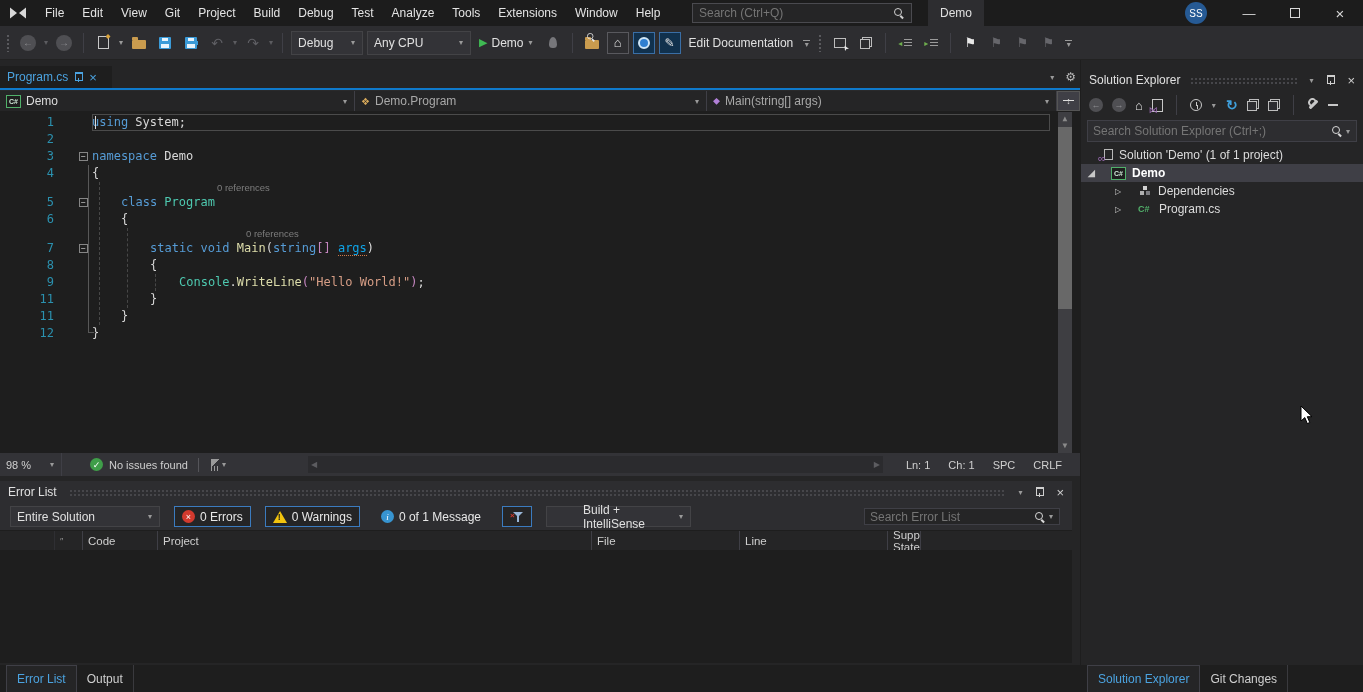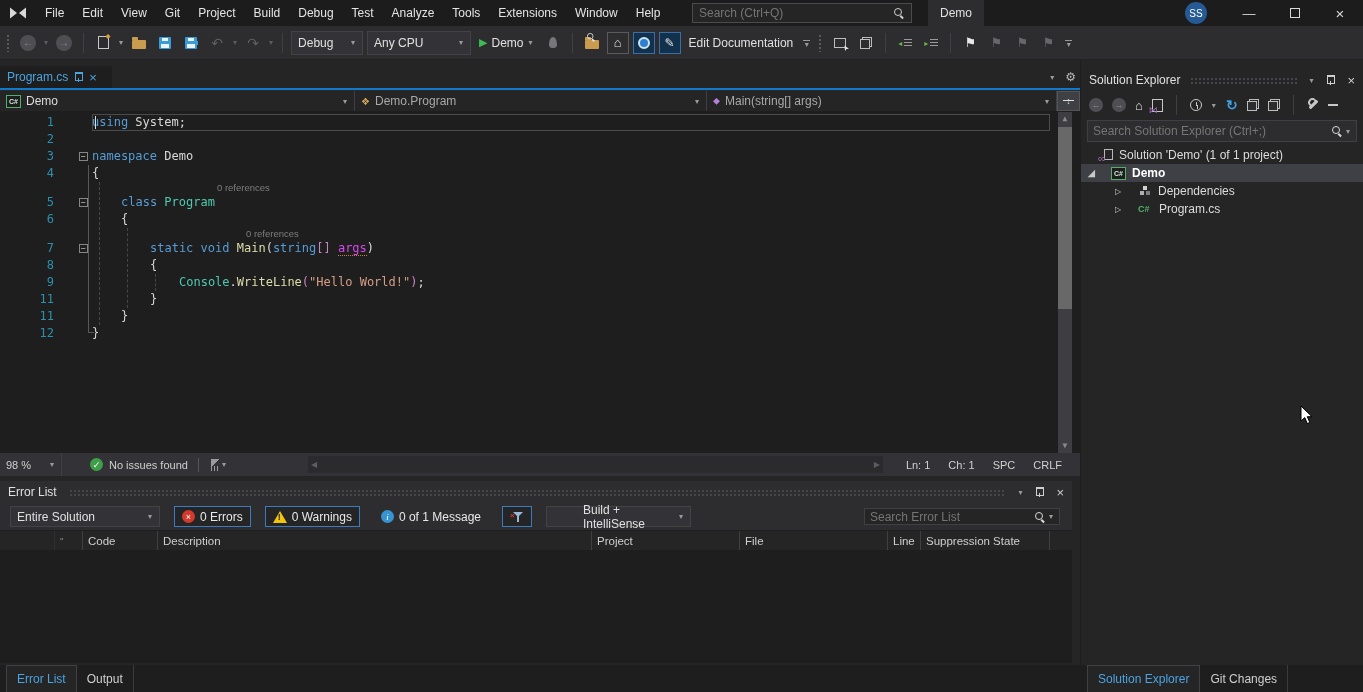--- a/index.html
+++ b/index.html
@@ -101,21 +101,21 @@
   .code-area { position:relative; height:341px; background:#1e1e1e; overflow:hidden; font-family:"DejaVu Sans Mono","Liberation Mono",monospace; font-size:12px; }
   #code-lines { position:relative; padding-top:2px; }
   .code-row { position:relative; display:flex; height:17px; line-height:17px; white-space:pre; }
   .code-row.lens { height:12px; line-height:12px; }
   .ln { width:56px; text-align:right; color:#2b91af; flex:none; padding-right:2px; }
   .foldcol { width:36px; flex:none; display:flex; justify-content:flex-end; align-items:center; padding-right:4px; }
   .foldbox { width:9px; height:9px; border:1px solid #858585; color:#c8c8c8; font-size:8px; line-height:7px; text-align:center; background:#1e1e1e; z-index:2; }
   .code-text { padding-left:4px; }
   .lens-text { margin-left:96px; font-family:"Liberation Sans",sans-serif; font-size:9.5px; color:#7d7d7d; line-height:12px; }
   .c-kw { color:#569cd6; } .c-ty { color:#4ec9b0; } .c-me { color:#dcdcaa; }
-  .c-str { color:#d69d85; } .c-arg { color:#d946ef; } .c-pl { color:#d8d8d8; } .c-br { color:#c586c0; }
+  .c-str { color:#d69d85; } .c-arg { color:#0ea5e9; } .c-pl { color:#d8d8d8; } .c-br { color:#c586c0; }
   .u-dot { border-bottom:1px dotted #cc7a4a; }
   .cur-box { position:absolute; left:92px; right:30px; top:0; height:17px; border:1px solid #4b4b4b; pointer-events:none; }
   .caret { position:absolute; left:95px; top:2px; width:1px; height:13px; background:#dcdcdc; }
   .guide { position:absolute; width:0; border-left:1px dashed #474747; }
   .guide.solid { border-left-style:solid; border-color:#585858; }
   .g0 { left:88px; top:53px; height:168px; } .g0::after { content:""; position:absolute; left:0; bottom:0; width:5px; height:1px; background:#585858; }
   .g1 { left:99px; top:70px; height:143px; }
   .g2 { left:127px; top:116px; height:80px; }
   .g3 { left:155px; top:162px; height:17px; }
   .vscroll { position:absolute; top:0; right:8px; width:14px; height:341px; background:#3e3e42; }
@@ -477,21 +477,20 @@
           <span class="mag"></span>
           <span class="chev">▾</span>
         </span>
       </div>
       <div class="el-header">
           <span class="el-hcell"></span>
           <span class="el-hcell">
             <span class="hglyph">″</span>
           </span>
           <span class="el-hcell">Code</span>
-          <span class="el-hcell">Description</span>
           <span class="el-hcell">Project</span>
           <span class="el-hcell">File</span>
           <span class="el-hcell">Line</span>
           <span class="el-hcell">Suppression State</span>
         </div>
       <div class="el-body"></div>
     </div>
 
     <div class="bottom-tabs" id="tabs-left" style="width:1080px;">
         <span class="btab active">Error List</span>

